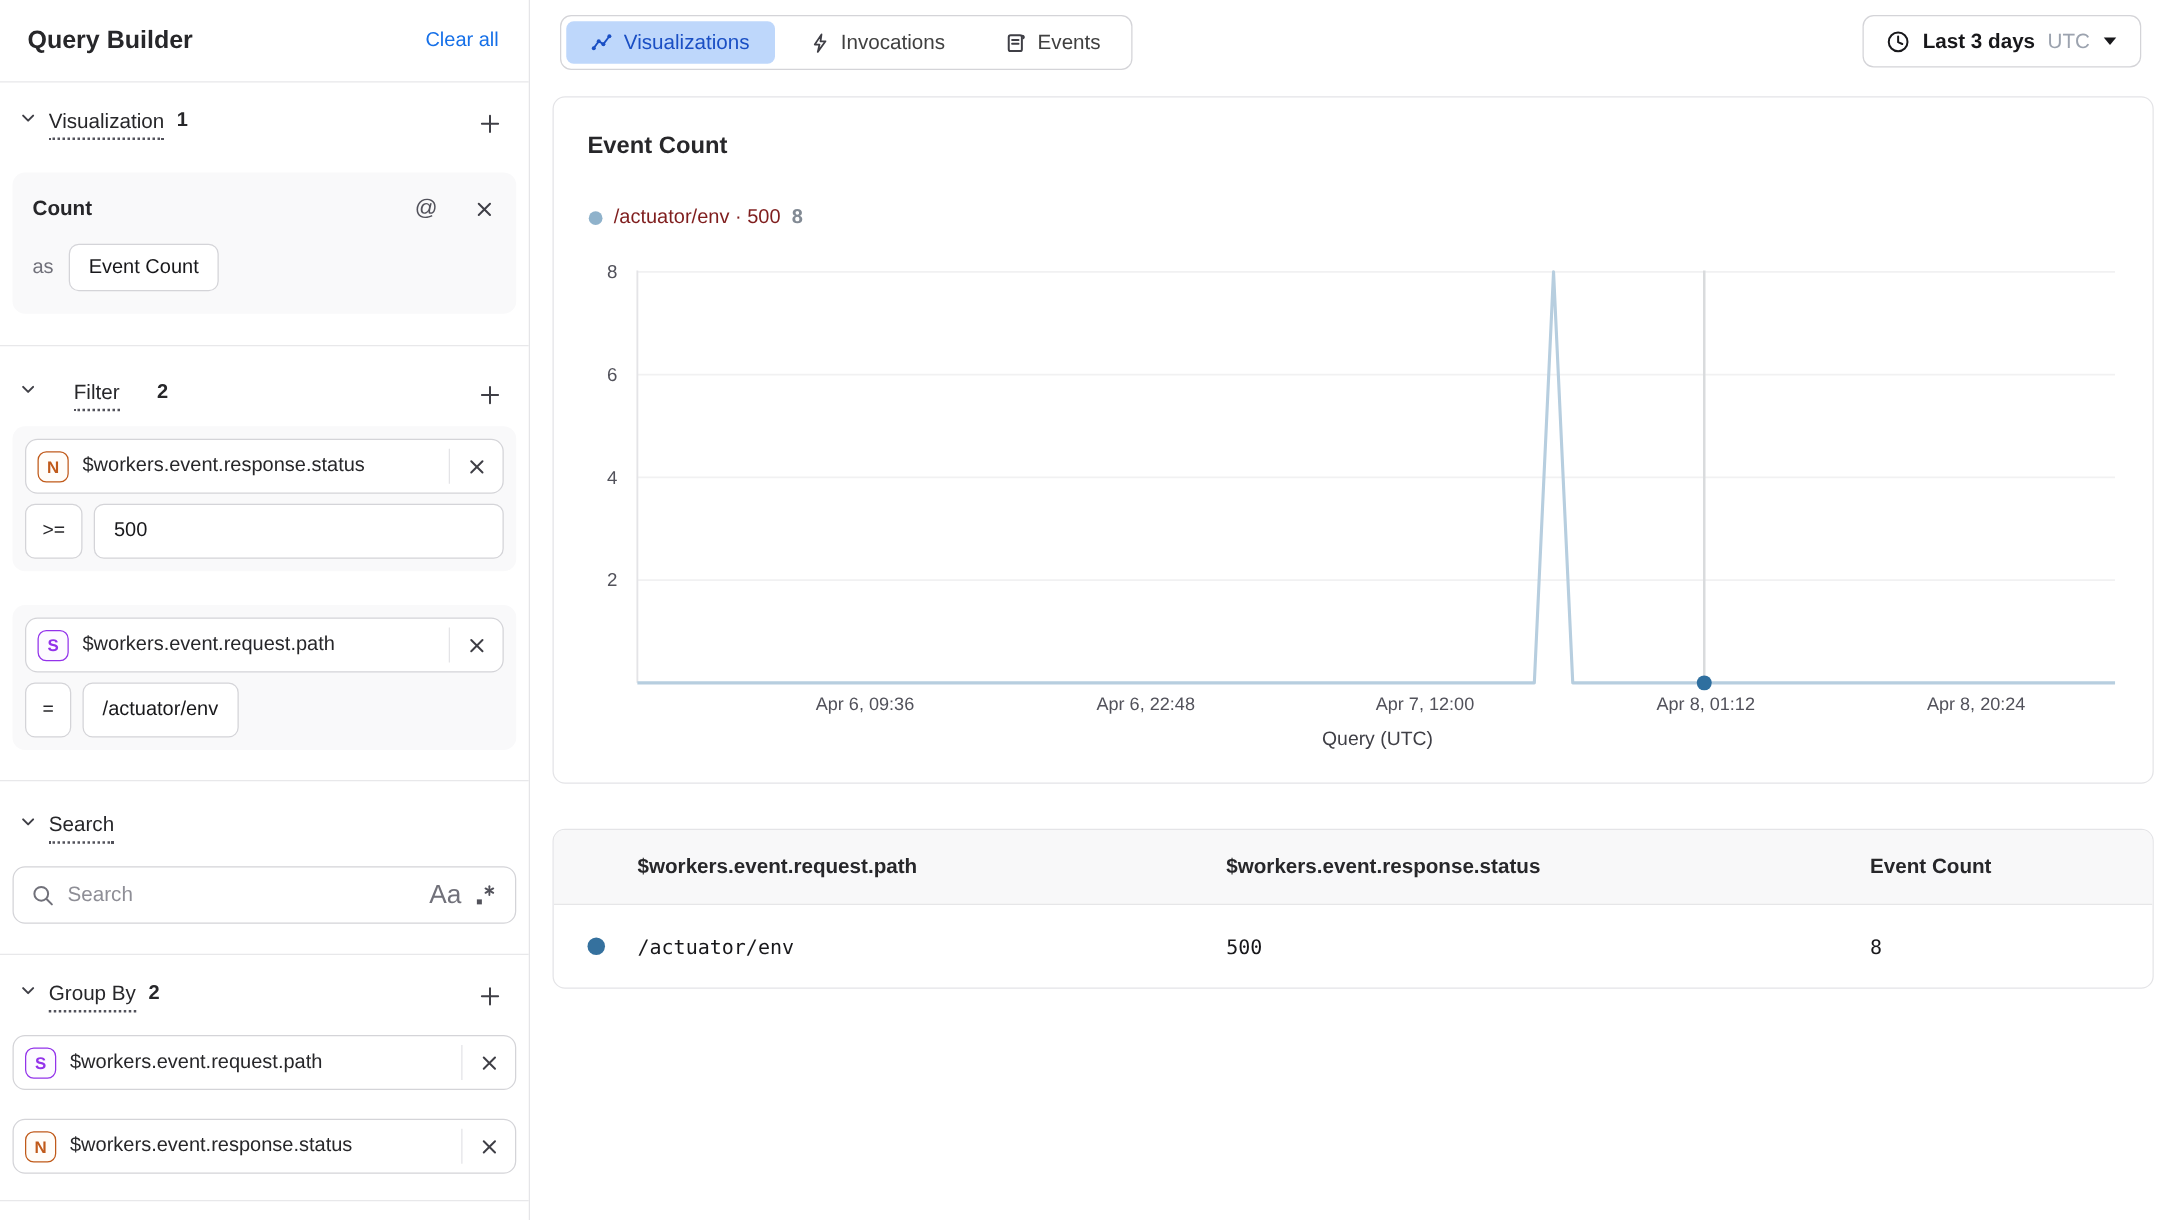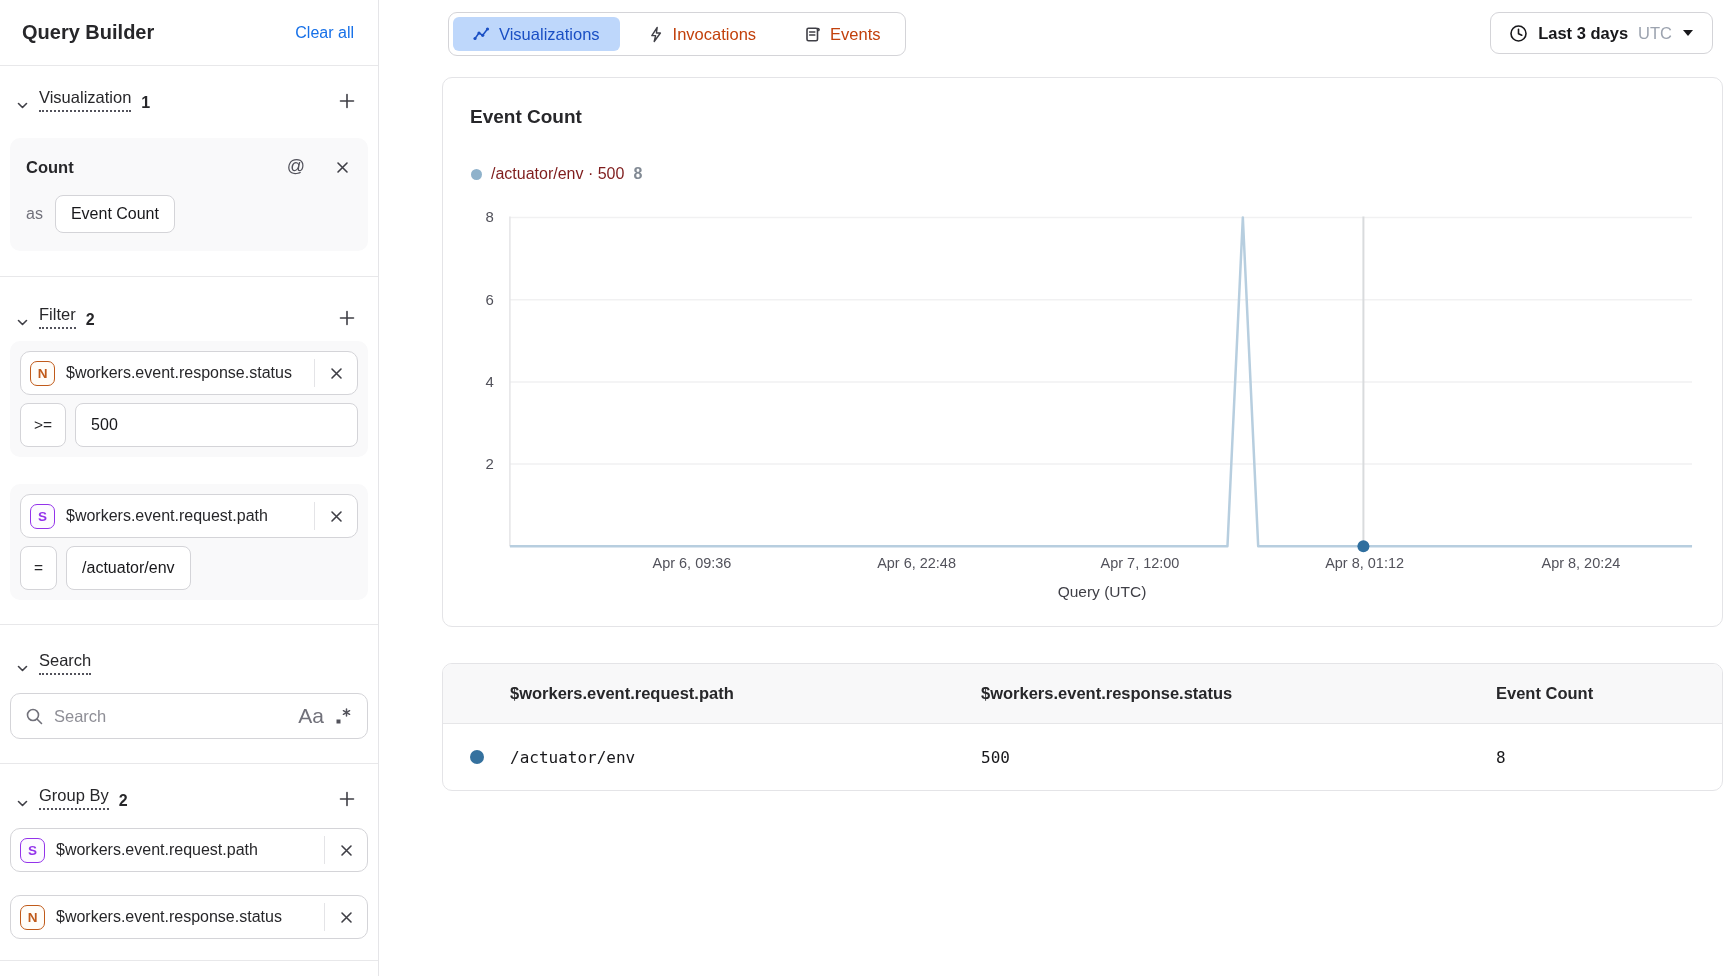--- a/index.html
+++ b/index.html
@@ -1,25 +1,25 @@
 <!DOCTYPE html>
 <html><head>
 <meta charset="utf-8">
 <style>
   * { margin:0; padding:0; box-sizing:border-box; }
   html,body { width:1726px; height:976px; background:#fff; font-family:"Liberation Sans",sans-serif; color:#27272a; overflow:hidden; }
   body { position:relative; }
 
   
-  .sidebar { position:absolute; left:0; top:0; bottom:0; width:379px; border-right:1px solid #e5e5e8; background:#fff; }
+  .sidebar { position:absolute; left:0; top:0; bottom:0; width:424px; border-right:1px solid #e5e5e8; background:#fff; }
   .qb-header { height:66px; display:flex; align-items:center; justify-content:space-between; padding:0 24px 0 22px; border-bottom:1px solid #e8e8ea; }
   .qb-title { font-size:20px; font-weight:700; color:#27272a; }
   .clear-all { font-size:16px; color:#1670e8; background:none; border:none; cursor:pointer; font-family:Liberation Sans, sans-serif; }
 
-  .sec-head { display:flex; align-items:flex-end; margin:22px 20px 0 16px; }
+  .sec-head { display:flex; align-items:flex-start; margin:22px 20px 0 16px; }
   .sec-head .chev { margin-right:10px; flex:none; }
   .sec-label { font-size:16.5px; font-weight:500; color:#27272a; border-bottom:2px dotted #52525b; padding-bottom:3px; }
   .sec-count { font-size:16px; font-weight:700; margin-left:10px; }
   .spacer { flex:1; }
   .plus-btn { background:none; border:none; cursor:pointer; padding:2px; line-height:0; }
 
   .card { margin:12px 10px 0 10px; background:#f9f9fa; border-radius:10px; padding:16px; }
   .viz-card { margin-top:26px; padding:18px 16px; }
   .viz-head { display:flex; align-items:flex-end; }
   .viz-fn { font-size:16.5px; font-weight:600; }
@@ -47,21 +47,21 @@
   .search-box { margin:18px 10px 0 10px; height:46px; border:1px solid #d4d4d8; border-radius:10px; display:flex; align-items:center; padding:0 14px; gap:10px; background:#fff; }
   .search-input { flex:1; border:none; outline:none; font-size:16.5px; color:#27272a; font-family:inherit; background:transparent; }
   .search-input::placeholder { color:#8e8e96; }
   .aa-icon { color:#71717a; font-size:21px; }
   .pill { margin:18px 10px 0 10px; }
   .pill + .pill { margin-top:23px; }
 
   
   .main { position:absolute; left:425px; right:0; top:0; bottom:0; }
   .tabs { position:absolute; left:23px; top:12px; display:flex; gap:8px; padding:4px; border:1px solid #d4d4d8; border-radius:9px; background:#fff;align-items:flex-end; }
-  .tab { display:flex; align-items:center; gap:9px; height:34px; padding:0 20px; border:none; border-radius:6px; background:transparent; cursor:pointer; font-family:inherit; font-size:16.5px; color:#c2410c; }
+  .tab { display:flex; align-items:center; gap:9px; height:34px; padding:0 20px; border:none; border-radius:6px; background:transparent; cursor:pointer; font-family:inherit; font-size:16.5px; color:#404040; }
   .tab.selected { background:#bed7fb; color:#1a4fc4; }
   .timebtn { position:absolute; right:13px; top:12px; height:42px; display:flex; align-items:center; gap:10px; padding:0 18px; border:1px solid #d4d4d8; border-radius:9px; background:#fff; cursor:pointer; font-family:inherit; }
   .time-label { font-size:16.5px; font-weight:600; color:#18181b; }
   .time-zone { font-size:16.5px; color:#9ca3af; }
 
   .chart-card { position:absolute; left:17px; right:3px; top:77px; height:550px; border:1px solid #e4e4e7; border-radius:10px; background:#fff; }
   .chart-title { position:absolute; left:27px; top:28px; font-size:19px; font-weight:700; color:#27272a; z-index:2; }
   .chart-legend { position:absolute; left:28px; top:87px; display:flex; align-items:center; gap:9px; z-index:2; }
   .legend-dot { width:11px; height:11px; border-radius:50%; background:#8fb2cb; }
   .legend-label { font-size:16px; color:#7f1d1d; }
@@ -109,21 +109,21 @@
             <path class="icon-stroke" d="M3 3 L12 12 M12 3 L3 12"></path>
           </svg></button>
     </div>
     <div class="as-row">
       <span class="as-label">as</span>
       <div class="white-box">Event Count</div>
     </div>
   </div>
   <div class="divider"></div>
 
-  <div class="sec-head" style="margin-top:28px;">
+  <div class="sec-head" style="margin-top:28px;gap:20px;">
     <svg class="chev" width="13" height="13" viewBox="0 0 13 13">
         <polyline class="icon-stroke" points="2.5,4.5 6.5,8.5 10.5,4.5"></polyline>
       </svg>
     <span class="sec-label">Filter</span>
     <span class="sec-count">2</span>
     <span class="spacer"></span>
     <button class="plus-btn"><svg width="18" height="18" viewBox="0 0 18 18">
           <path class="icon-stroke" d="M9 2.5 V15.5 M2.5 9 H15.5"></path>
         </svg></button>
   </div>

